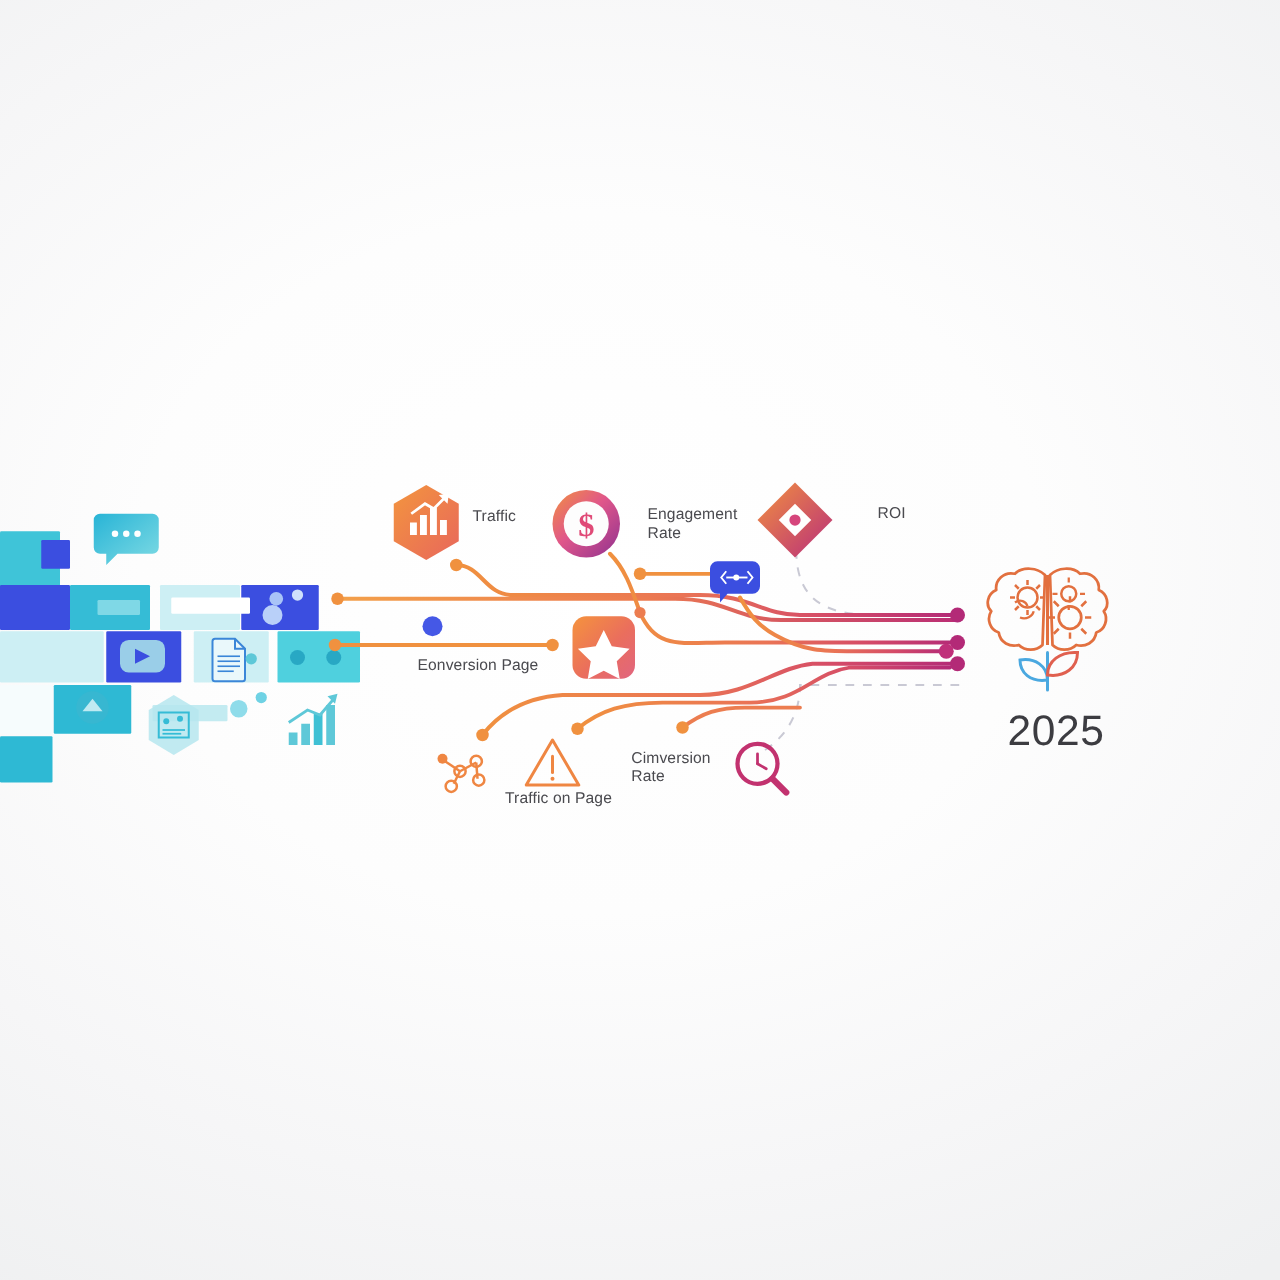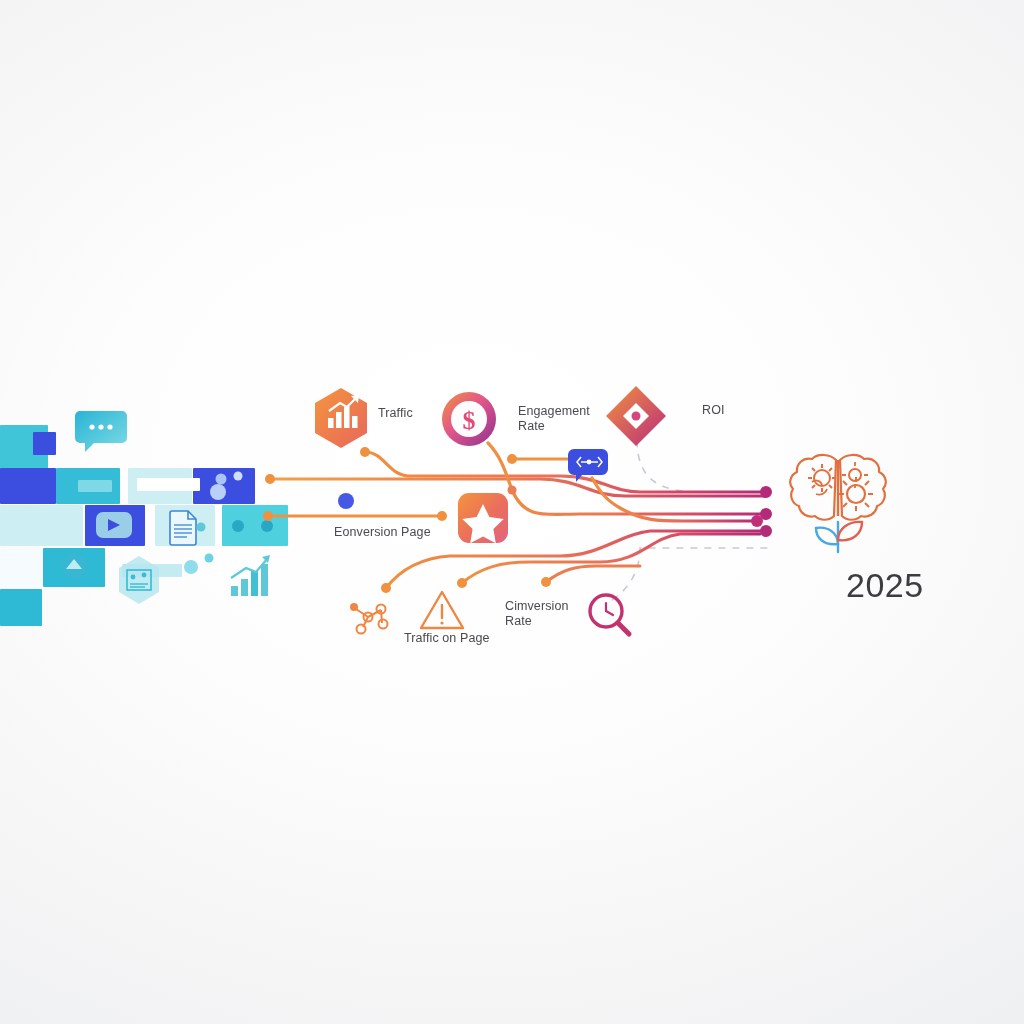--- a/index.html
+++ b/index.html
@@ -13,21 +13,20 @@
   #stage{position:absolute;inset:0;}
   svg.layer{position:absolute;left:0;top:0;width:1024px;height:1024px;overflow:visible;}
   .lbl{
     position:absolute;color:#4a4a4f;font-size:12.5px;line-height:14.5px;
     letter-spacing:.1px;white-space:pre-line;
   }
   .lbl.c{text-align:left;}
   .year{
     position:absolute;color:#3c3c41;font-size:34px;letter-spacing:.5px;
     font-family:"Liberation Sans", sans-serif;
-    margin-left:40px;
   }
   .tile{position:absolute;border-radius:1px;}
 </style>
 </head>
 <body>
 
 <div id="stage">
 
   <div>
     <div class="tile" style="left:0px;top:425px;width:48px;height:62px;background:#3fc4d8;"></div>

